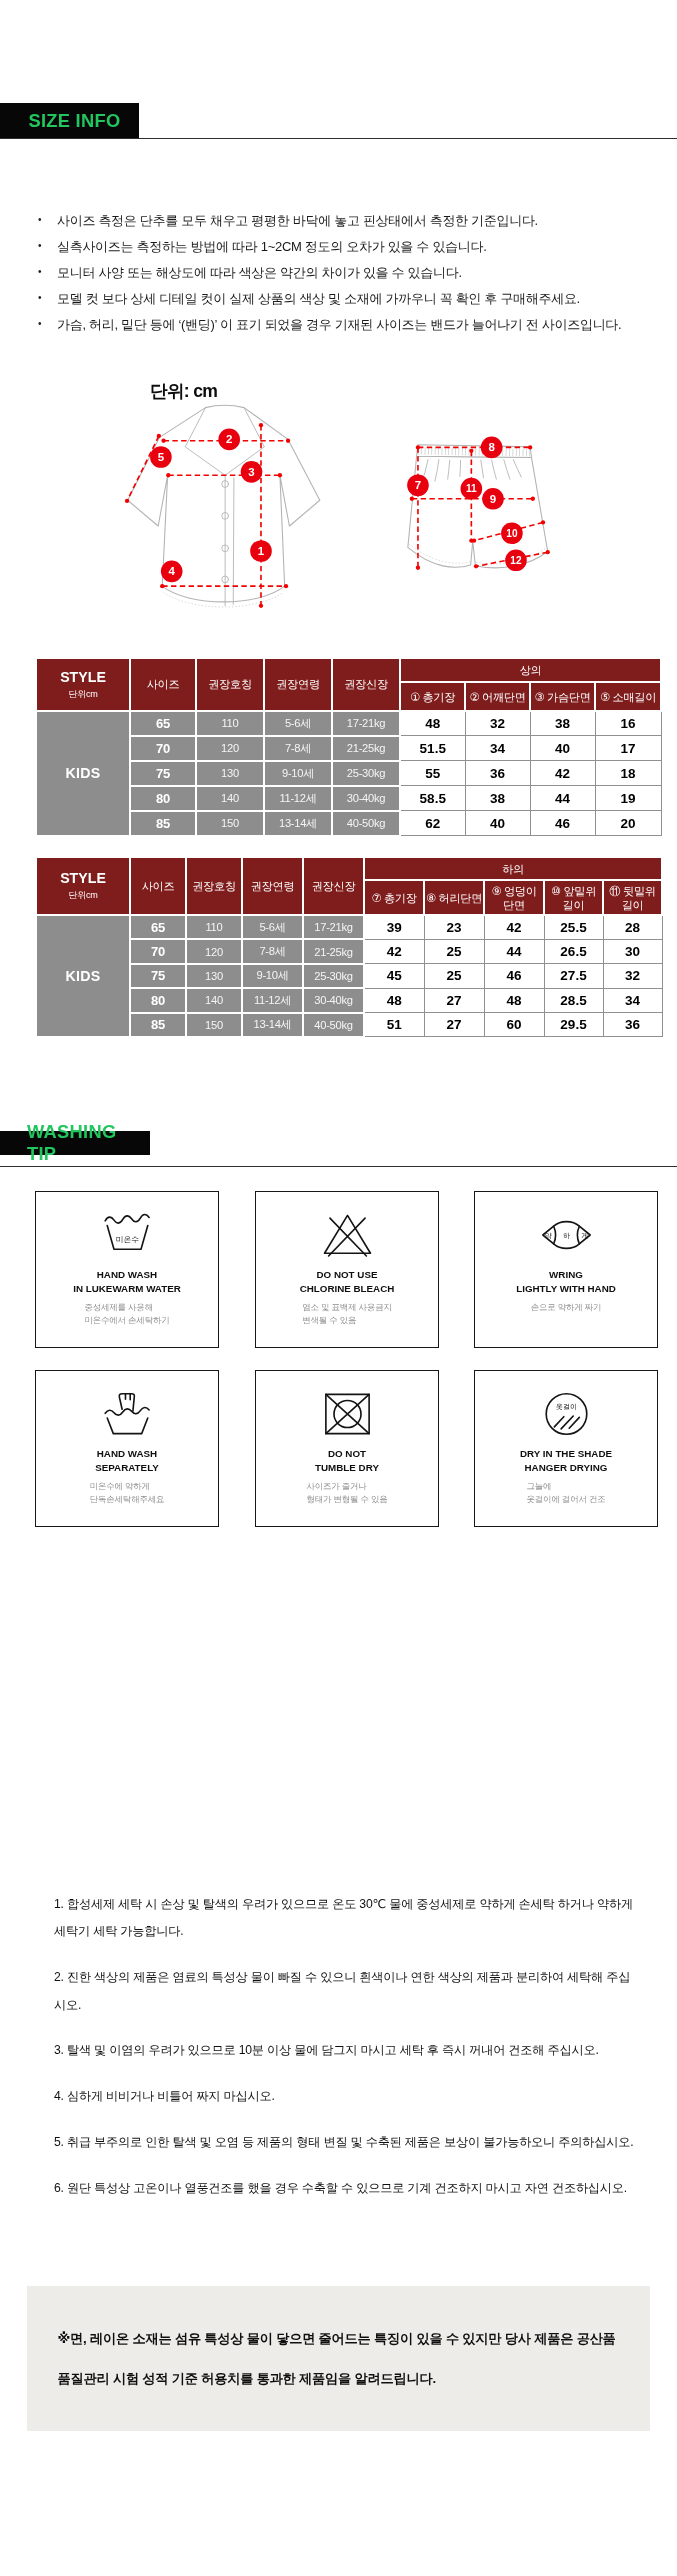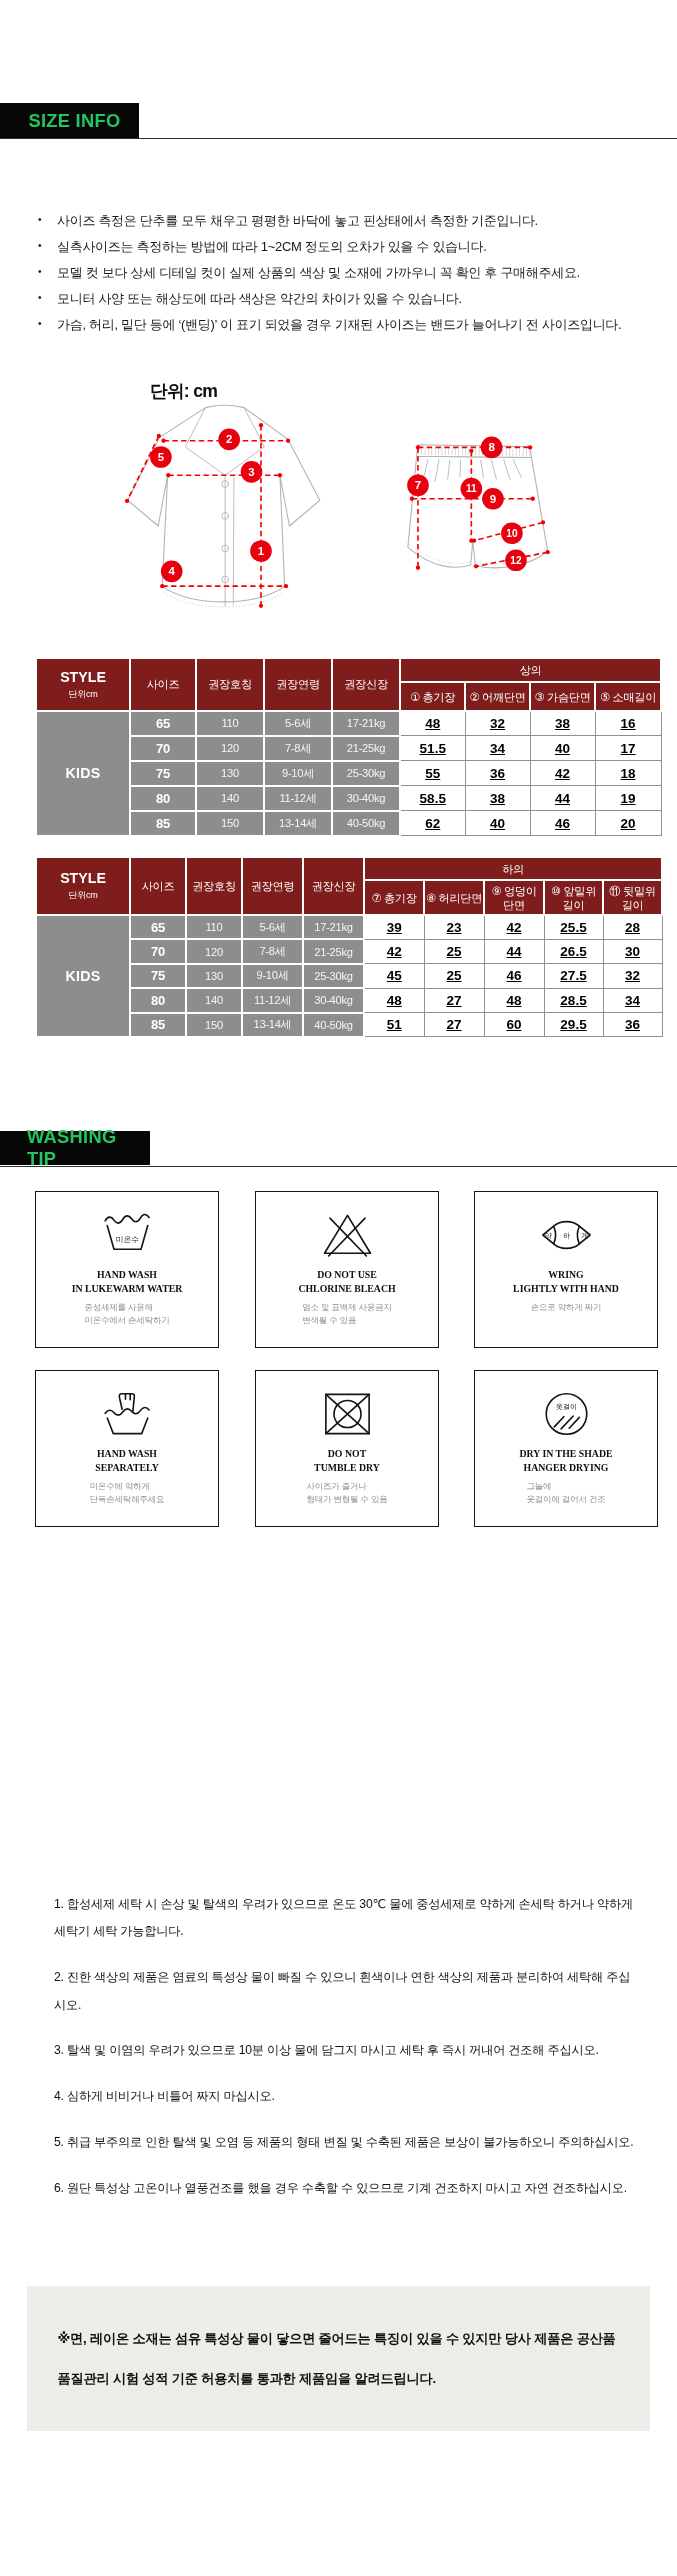--- a/index.html
+++ b/index.html
@@ -3,21 +3,21 @@
 <meta charset="utf-8">
 <style>
   html,body{margin:0;padding:0;background:#fff;}
   body{font-family:"Liberation Sans","DejaVu Sans",sans-serif;color:#111;}
   .page{position:relative;width:677px;height:2576px;background:#fff;overflow:hidden;margin:0 auto;}
 
   
   .section-bar{position:absolute;left:0;background:#070707;color:#22c55e;display:flex;align-items:center;
     font-weight:bold;font-size:18.3px;letter-spacing:0.3px;}
   #bar-size{top:103px;width:139px;height:36px;padding-left:28.4px;box-sizing:border-box;}
-  #bar-wash{top:1131px;width:150px;height:34px;padding-left:27px;box-sizing:border-box;}
+  #bar-wash{top:1131px;width:150px;height:24px;padding-left:27px;box-sizing:border-box;}
   .bar-line{position:absolute;left:0;width:677px;height:0.7px;background:#2e2e2e;}
 
   
   .bullets{position:absolute;top:214px;left:38px;width:623px;}
   .bullet{display:flex;font-size:13px;line-height:1.0;color:#1a1a1a;margin-bottom:13px;letter-spacing:-0.3px;}
   .bullet:before{content:"•";font-size:10.2px;width:19px;flex:none;padding-top:1.4px;color:#1a1a1a;}
 
   .unit-label{position:absolute;top:379px;left:150px;font-size:17.6px;font-weight:bold;letter-spacing:-0.7px;color:#0d0d0d;}
 
   
@@ -36,33 +36,33 @@
   
   table.sizetable{position:absolute;left:35px;width:624px;border-collapse:collapse;table-layout:fixed;}
   #t1{top:657px;}
   #t2{top:856px;}
   .sizetable th{background:#7f1d1d;color:#fff;font-weight:normal;font-size:11.2px;border:2px solid #fff;
     text-align:center;vertical-align:middle;padding:0;letter-spacing:-0.3px;line-height:1.25;}
   .sizetable td{text-align:center;vertical-align:middle;padding:0;}
   .sizetable td.g{background:#8d8d8d;color:#f5f5f5;font-size:11.2px;border:2px solid #fff;letter-spacing:-0.3px;}
   .sizetable td.sz{font-weight:bold;font-size:13px;color:#fff;}
   .sizetable td.kids{background:#8d8d8d;color:#fff;font-weight:bold;font-size:14.2px;border:2px solid #fff;letter-spacing:0.3px;}
-  .sizetable td.v{background:#fff;color:#000;font-weight:bold;font-size:13.5px;border:0.7px solid #909090;text-decoration:underline;}
+  .sizetable td.v{background:#fff;color:#000;font-weight:bold;font-size:13.5px;border:0.7px solid #909090;}
   .style-cell .sl{font-size:14.2px;font-weight:bold;letter-spacing:0;}
   .style-cell .su{font-size:9.1px;margin-top:2px;}
   #t1 tr.h1{height:24.4px;} #t1 tr.h2{height:28.4px;} #t1 tr.br{height:25px;}
   #t2 tr.h1{height:23px;} #t2 tr.h2{height:35px;} #t2 tr.br{height:24.4px;}
 
   
   .wash-card{position:absolute;width:184px;height:157px;border:1.7px solid #171717;background:#fff;
     box-sizing:border-box;display:flex;flex-direction:column;align-items:center;}
   .wash-icon{height:64px;margin-top:11px;display:flex;align-items:center;justify-content:center;flex:none;}
   .wk{stroke:#141414;stroke-width:2.4;fill:none;stroke-linecap:round;stroke-linejoin:round;}
   .wt{fill:#141414;text-anchor:middle;font-family:"Liberation Sans",sans-serif;}
-  .wash-title{font-weight:bold;font-size:9.8px;color:#0f0f0f;text-align:center;white-space:pre-line;line-height:1.35;margin-top:1.4px;font-family:Liberation Serif, serif;}
+  .wash-title{font-weight:bold;font-size:9.8px;color:#0f0f0f;text-align:center;white-space:pre-line;line-height:1.35;margin-top:1.4px;}
   .wash-sub{margin-top:6.1px;font-size:8.5px;color:#8f8f8f;text-align:left;white-space:pre-line;line-height:1.5;letter-spacing:-0.2px;}
 
   
   .care{position:absolute;top:1891px;left:54px;width:585px;}
   .care p{margin:0 0 18.3px 0;font-size:12.2px;line-height:2.25;color:#101010;letter-spacing:-0.2px;}
 
   
   .notice{position:absolute;top:2286px;left:27px;width:623px;background:#edece9;box-sizing:border-box;
     padding:33px 30.5px;}
   .notice p{margin:0;font-weight:bold;font-size:13.2px;line-height:3.0;color:#0f0f0f;letter-spacing:-0.2px;}
@@ -78,24 +78,24 @@
   <div class="bar-line" style="top:138px;"></div>
 
   <div class="bullets">
     <div class="bullet">
         <span>사이즈 측정은 단추를 모두 채우고 평평한 바닥에 놓고 핀상태에서 측정한 기준입니다.</span>
       </div>
     <div class="bullet">
         <span>실측사이즈는 측정하는 방법에 따라 1~2CM 정도의 오차가 있을 수 있습니다.</span>
       </div>
     <div class="bullet">
-        <span>모델 컷 보다 상세 디테일 컷이 실제 상품의 색상 및 소재에 가까우니 꼭 확인 후 구매해주세요.</span>
+        <span>모니터 사양 또는 해상도에 따라 색상은 약간의 차이가 있을 수 있습니다.</span>
       </div>
     <div class="bullet">
-        <span>모니터 사양 또는 해상도에 따라 색상은 약간의 차이가 있을 수 있습니다.</span>
+        <span>모델 컷 보다 상세 디테일 컷이 실제 상품의 색상 및 소재에 가까우니 꼭 확인 후 구매해주세요.</span>
       </div>
     <div class="bullet">
         <span>가슴, 허리, 밑단 등에 ‘(밴딩)’ 이 표기 되었을 경우 기재된 사이즈는 밴드가 늘어나기 전 사이즈입니다.</span>
       </div>
   </div>
 
   <div class="unit-label">단위: cm</div>
 
   <svg class="diagram" id="shirt-diagram" width="301" height="227" viewBox="0 0 445 335">
     <path class="outline" d="M190,8 L122,52 L75,145 L120,183 L134,108 L126,272 C165,303 268,303 307,272 L300,108 L314,183 L359,145 L312,55 L247,8 Q218,1 190,8 Z"></path>

